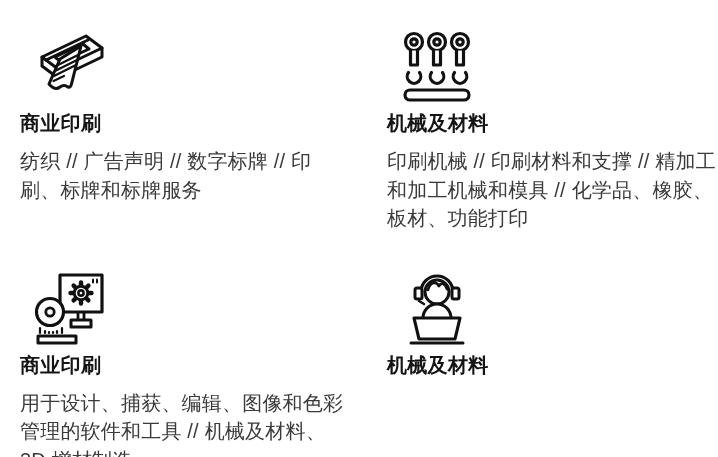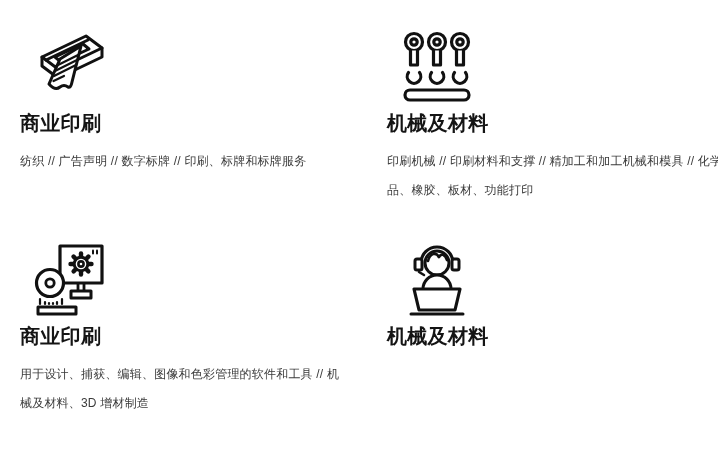--- a/index.html
+++ b/index.html
@@ -28,21 +28,21 @@
   .card h3{
     margin:0 0 12px 0;
     font-size:20px;
     line-height:24px;
     font-weight:bold;
     color:#141414;
     letter-spacing:.3px;
   }
   .card p{
     margin:0;
-    font-size:12px;
+    font-size:20px;
     line-height:28.5px;
     color:#3a3a3a;
     letter-spacing:.2px;
   }
   .ic{stroke:#111;fill:none;stroke-linejoin:round;}
 </style>
 </head>
 <body>
 
 <div class="grid">

